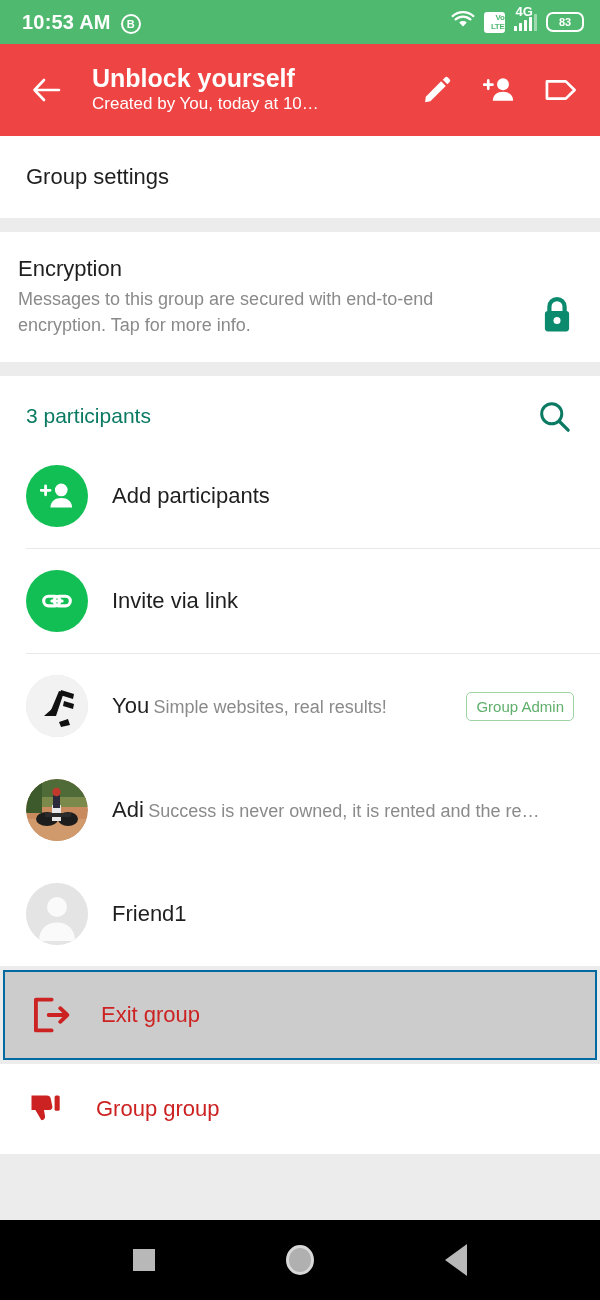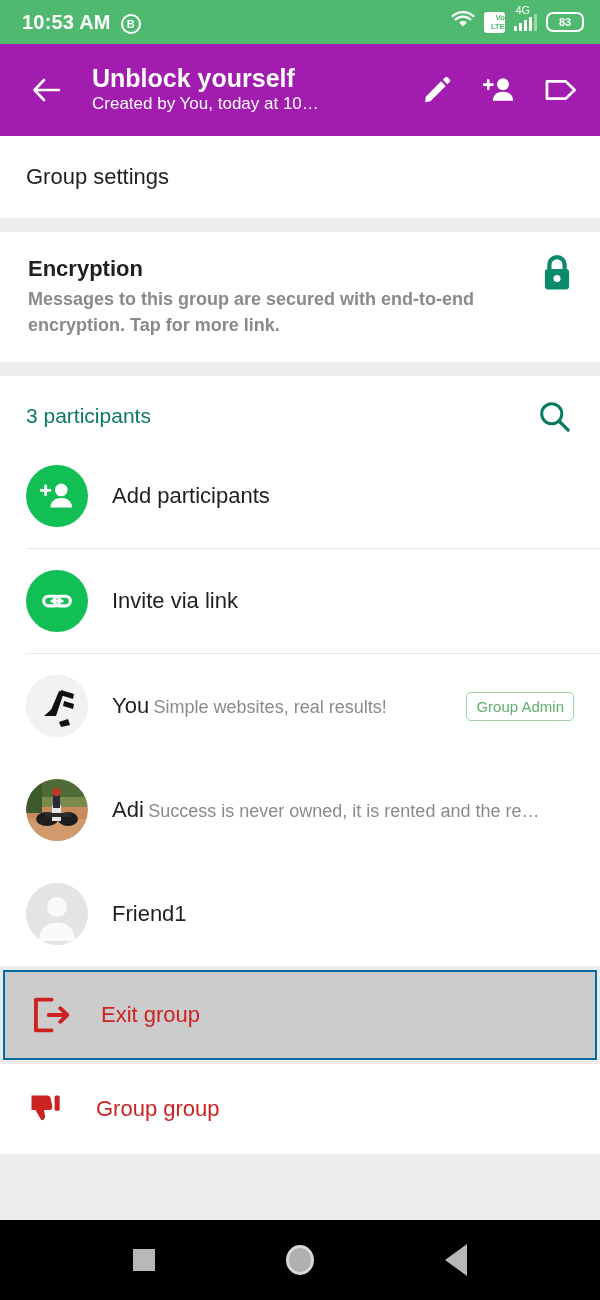--- a/index.html
+++ b/index.html
@@ -63,41 +63,41 @@
     align-items: flex-end; justify-content: center;
     letter-spacing: -0.3px;
   }
   .net-group {
     display: flex; align-items: flex-end; gap: 2px;
     position: relative;
   }
   .net-label {
     position: absolute;
     top: -10px; left: 2px;
-    font-size: 11px; font-weight: normal;
+    font-size: 13px; font-weight: bold;
   }
   .bars { display: flex; align-items: flex-end; gap: 1.5px; height: 17px; padding-top: 4px; }
   .bars i { width: 3.5px; background: #ffffff; display: block; border-radius: 0.5px; }
   .bars i.b1 { height: 5px; }
   .bars i.b2 { height: 8px; }
   .bars i.b3 { height: 11px; }
   .bars i.b4 { height: 14px; }
   .bars i.b5 { height: 17px; opacity: 0.45; }
   .battery {
     width: 38px; height: 20px;
     border: 2px solid #ffffff;
     border-radius: 7px;
     display: flex; align-items: center; justify-content: center;
     font-size: 11px; font-weight: bold;
   }
 
   
   .app-bar {
     height: 92px;
-    background: #a21caf;
+    background: #ef4444;
     display: flex;
     align-items: center;
     padding: 0 18px 0 26px;
     color: #ffffff;
   }
   .back-btn {
     width: 40px; height: 40px;
     display: flex; align-items: center; justify-content: center;
     flex: 0 0 auto;
   }
@@ -145,23 +145,22 @@
     display: flex;
     align-items: center;
     padding: 8px 26px;
     font-size: 22px;
     color: #1f1f1f;
   }
 
   
   .enc-row {
     display: flex;
-    align-items: flex-start;
-    padding: 22px 26px 24px 28px;
-    font-weight: bold;
+    align-items: flex-end;
+    padding: 22px 26px 24px 18px;
   }
   .enc-text { flex: 1 1 auto; }
   .enc-title {
     font-size: 22px;
     color: #1f1f1f;
     line-height: 30px;
     margin-bottom: 2px;
   }
   .enc-desc {
     font-size: 18px;
@@ -390,21 +389,21 @@
       <span>Group settings</span>
     </div>
   </div>
 
   <div class="gap"></div>
 
   <div class="card">
     <div class="enc-row">
       <div class="enc-text">
         <div class="enc-title">Encryption</div>
-        <div class="enc-desc">Messages to this group are secured with end-to-end encryption. Tap for more link.</div>
+        <div class="enc-desc">Messages to this group are secured with end-to-end encryption. Tap for more info.</div>
       </div>
       <div class="enc-lock">
         <svg width="34" height="38" viewBox="0 0 24 27">
           <path d="M6.6 11 V7.6 A5.4 5.4 0 0 1 17.4 7.6 V11" fill="none" stroke="#0b8a6e" stroke-width="3"></path>
           <rect x="3.4" y="10.6" width="17.2" height="14.6" rx="2.2" fill="#0b8a6e"></rect>
           <circle cx="12" cy="17.4" r="2.5" fill="#ffffff"></circle>
         </svg>
       </div>
     </div>
   </div>

